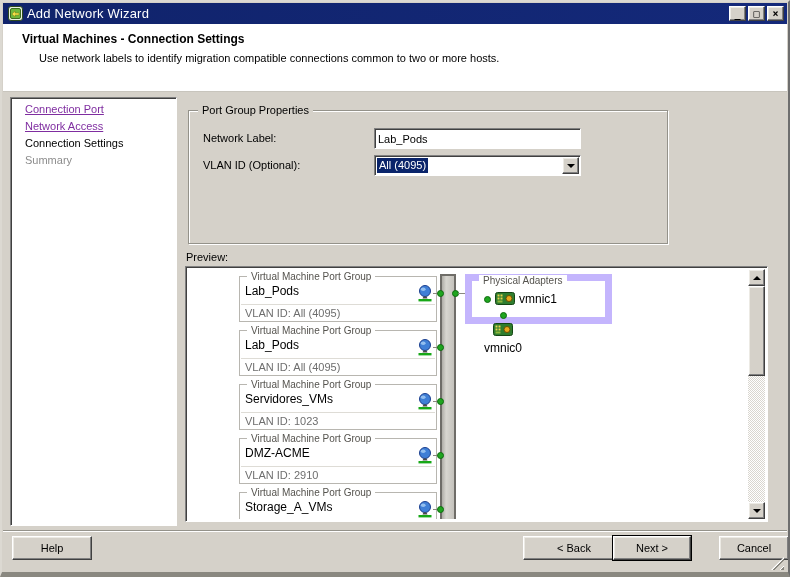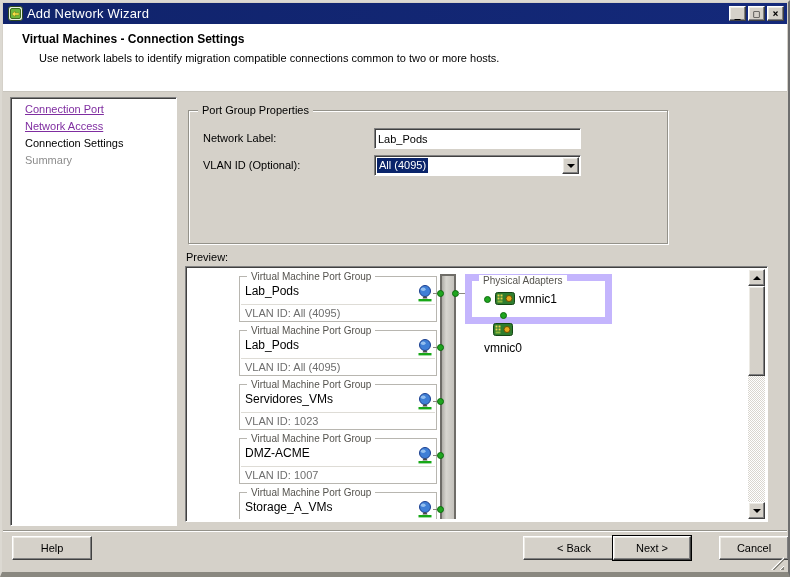--- a/index.html
+++ b/index.html
@@ -205,21 +205,21 @@
           <rect x="1.5" y="14" width="13" height="2.4" fill="#17A817"></rect>
         </svg>
       </div>
       <div class="hline" style="left:214px; top:132px; width:8px;"></div>
       <div class="dot" style="left:218px; top:129px;"></div>
 
       <div class="pg" style="top:169px;">
         <span class="pg-legend">Virtual Machine Port Group</span>
         <span class="pg-name">DMZ-ACME</span>
         <span class="pg-sep"></span>
-        <span class="pg-vlan">VLAN ID: 1007</span>
+        <span class="pg-vlan">VLAN ID: 2910</span>
         <svg class="pg-globe" width="16" height="17" viewBox="0 0 16 17">
           <circle cx="8" cy="6" r="5.5" fill="#3F7FD6" stroke="#1B3F8F"></circle>
           <ellipse cx="6.2" cy="4.2" rx="2.4" ry="1.7" fill="#9CC6F2" opacity="0.9"></ellipse>
           <path d="M6.5 11.5 L9.5 11.5 L10.5 13.5 L5.5 13.5 Z" fill="#4A4A4A"></path>
           <rect x="1.5" y="14" width="13" height="2.4" fill="#17A817"></rect>
         </svg>
       </div>
       <div class="hline" style="left:214px; top:186px; width:8px;"></div>
       <div class="dot" style="left:218px; top:183px;"></div>
 

